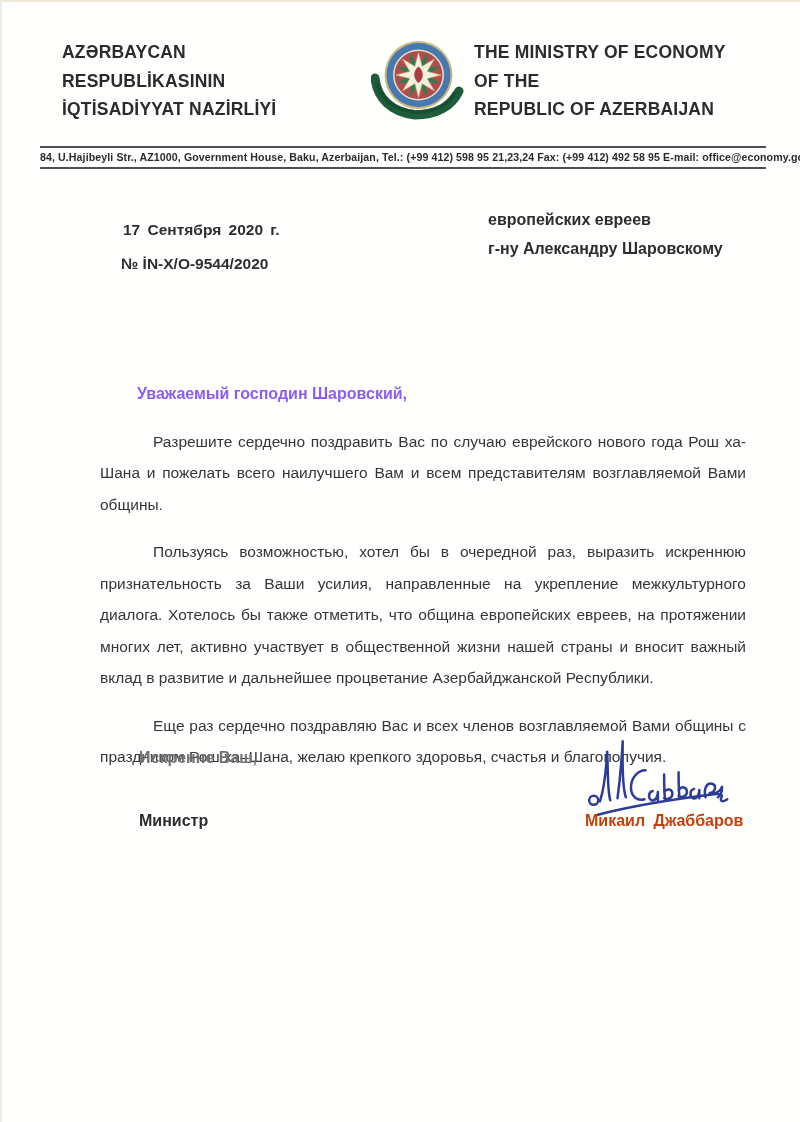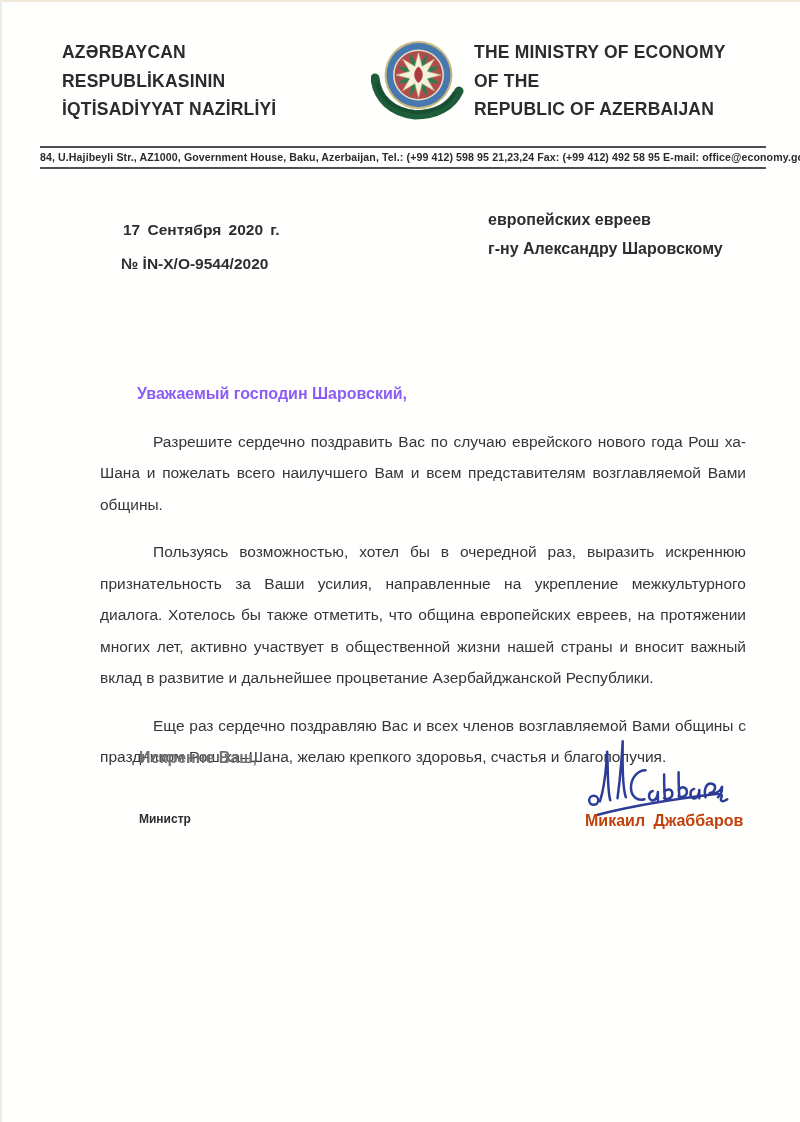--- a/index.html
+++ b/index.html
@@ -55,21 +55,21 @@
   }
 
   .body-block {
     position: absolute; left: 84px; top: 378px; width: 678px;
     font-size: 15.5px; line-height: 31.5px; color: #363636;
   }
   .salutation { font-weight: bold; font-size: 16px; padding-left: 53px; color: #8b5cf6; }
   .body-block p { margin: 16px; text-indent: 53px; text-align: justify; }
 
   .closing      { position: absolute; left: 139px; top: 749px; font-weight: bold; font-size: 16px; color: #737373; }
-  .signer-title { position: absolute; left: 139px; top: 812px; font-weight: bold; font-size: 12px; color: #2d2d2d; }
+  .signer-title { position: absolute; left: 139px; top: 812px; font-weight: bold; font-size: 16px; color: #2d2d2d; }
   .signer-name  { position: absolute; left: 585px; top: 812px; font-weight: bold; font-size: 16px; color: #c2410c; word-spacing: 4px; }
 
   .signature { position: absolute; left: 583px; top: 733px; width: 156px; height: 88px; }
   .signature svg { display: block; }
 </style>
 </head>
 <body>
 
 <div class="page">
   <div class="scan-top"></div>

